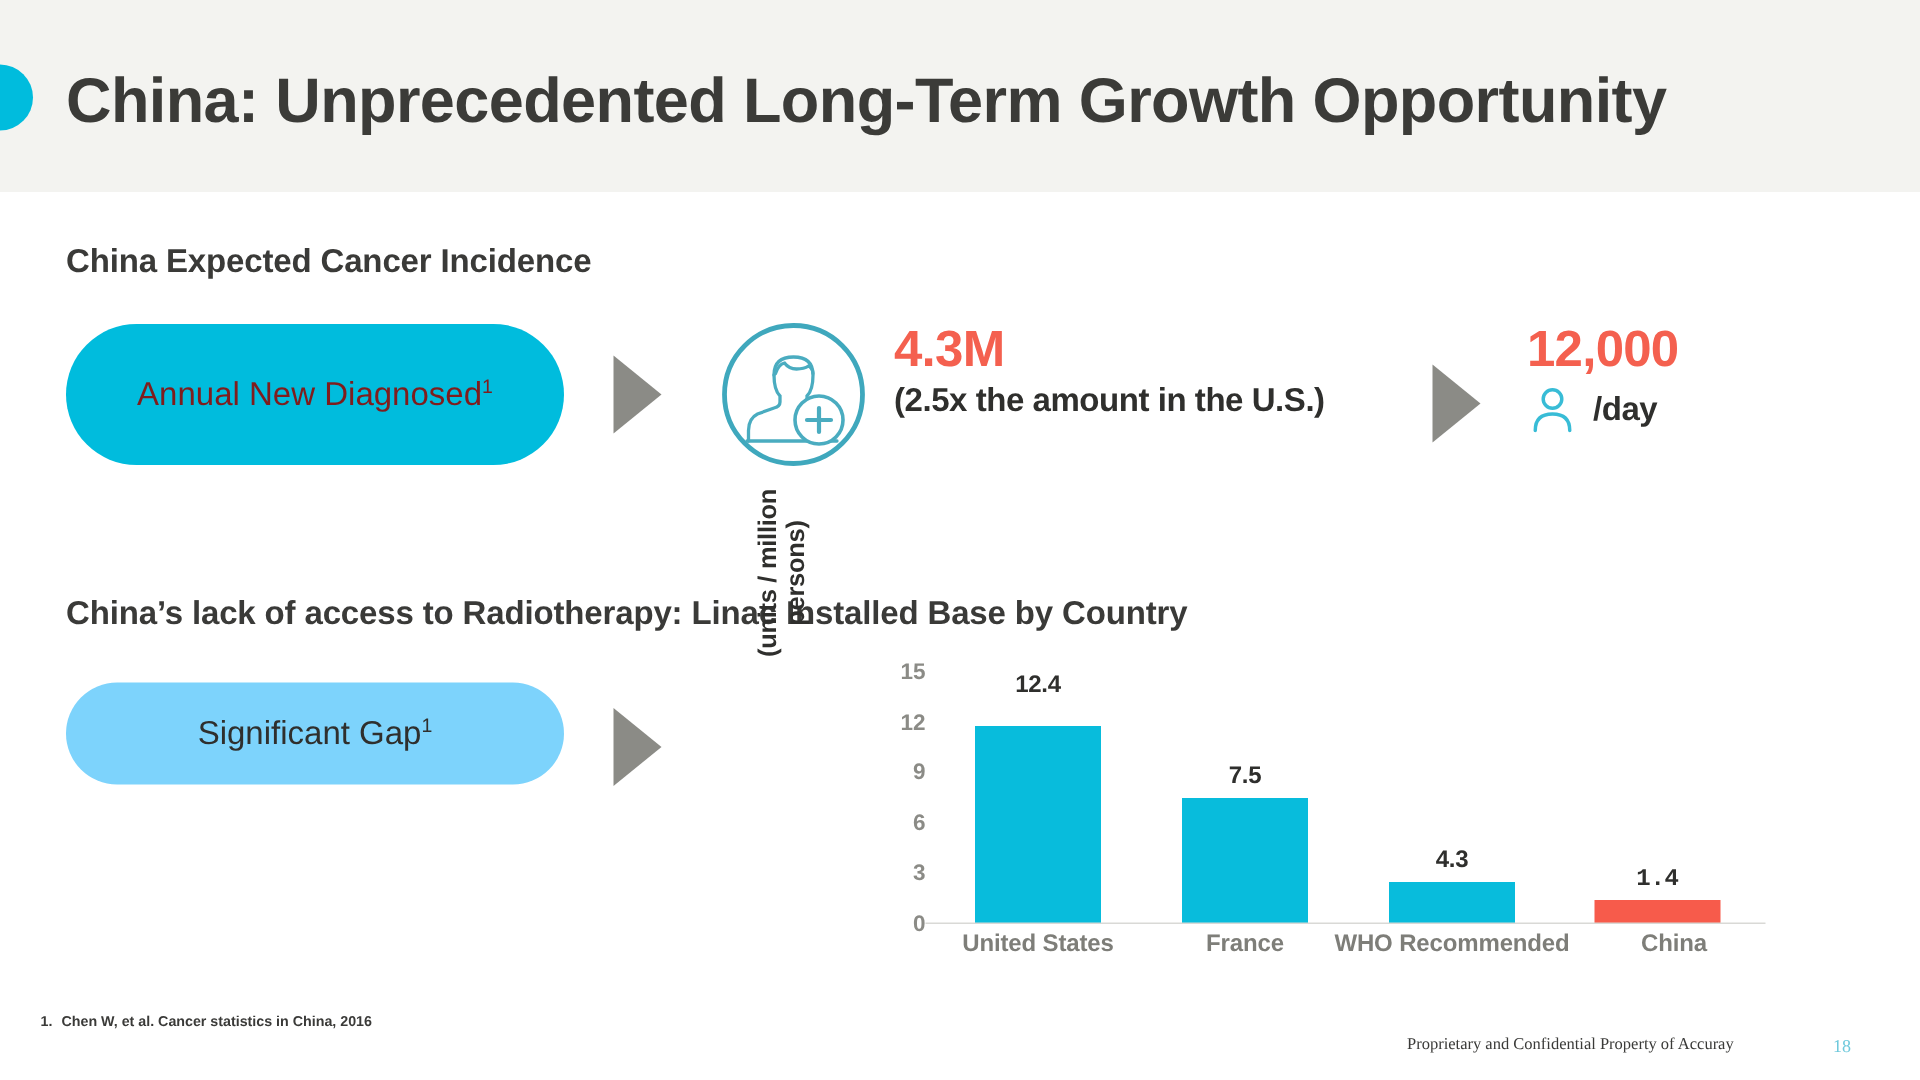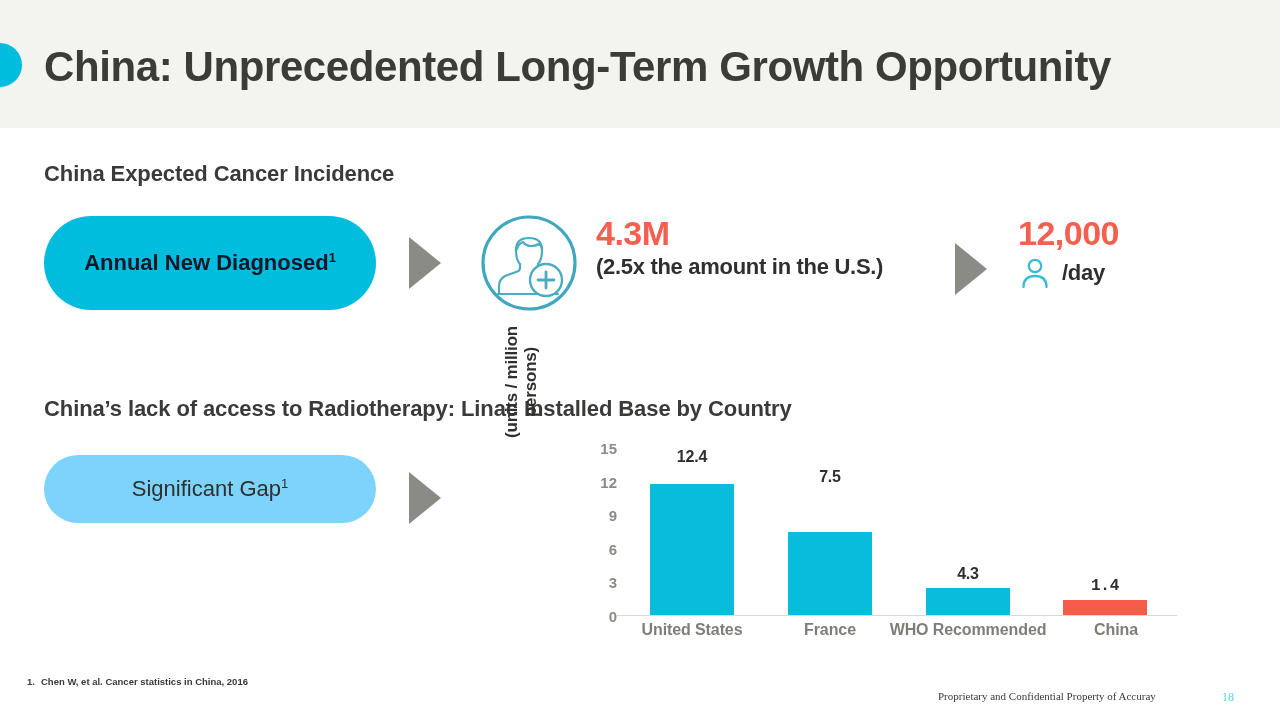--- a/index.html
+++ b/index.html
@@ -41,21 +41,21 @@
   .pill{
     position:absolute;
     display:flex;align-items:center;justify-content:center;
     border-radius:60px;
     text-align:center;
   }
   #pill-blue{
     left:44px;top:216px;width:332px;height:94px;
     background:#00bcdd;
   }
-  #pill-blue .pill-label{font-size:22px;color:#0f172a;font-weight:bold;}
+  #pill-blue .pill-label{font-size:22px;color:#7f1d1d;font-weight:normal;}
   #pill-green{
     left:44px;top:455px;width:332px;height:68px;
     background:#7dd3fc;
   }
   #pill-green .pill-label{font-size:22px;color:#2f2f2d;font-weight:normal;}
   .pill-label sup{font-size:13px;vertical-align:super;line-height:0;}
 
   
   .arrow{
     position:absolute;width:0;height:0;
@@ -214,21 +214,21 @@
         <div class="tick" style="top: 67.2px;">9</div>
         <div class="tick" style="top: 100.8px;">6</div>
         <div class="tick" style="top: 134.4px;">3</div>
         <div class="tick" style="top: 168px;">0</div>
       </div>
     <div class="plot" id="plot">
         <div class="bar-col" style="left: 27px; width: 84px; gap: 13px;">
           <div class="bar-val">12.4</div>
           <div class="bar" style="height: 138.88px; background: rgb(8, 188, 220);"></div>
         </div>
-        <div class="bar-col" style="left: 165px; width: 84px; gap: 41px;">
+        <div class="bar-col" style="left: 165px; width: 84px;">
           <div class="bar-val">7.5</div>
           <div class="bar" style="height: 84px; background: rgb(8, 188, 220);"></div>
         </div>
         <div class="bar-col" style="left: 303px; width: 84px;">
           <div class="bar-val">4.3</div>
           <div class="bar" style="height: 28px; background: rgb(8, 188, 220);"></div>
         </div>
         <div class="bar-col" style="left: 440px; width: 84px; font-family: Liberation Mono, monospace;">
           <div class="bar-val">1.4</div>
           <div class="bar" style="height: 15.68px; background: rgb(247, 91, 75);"></div>

